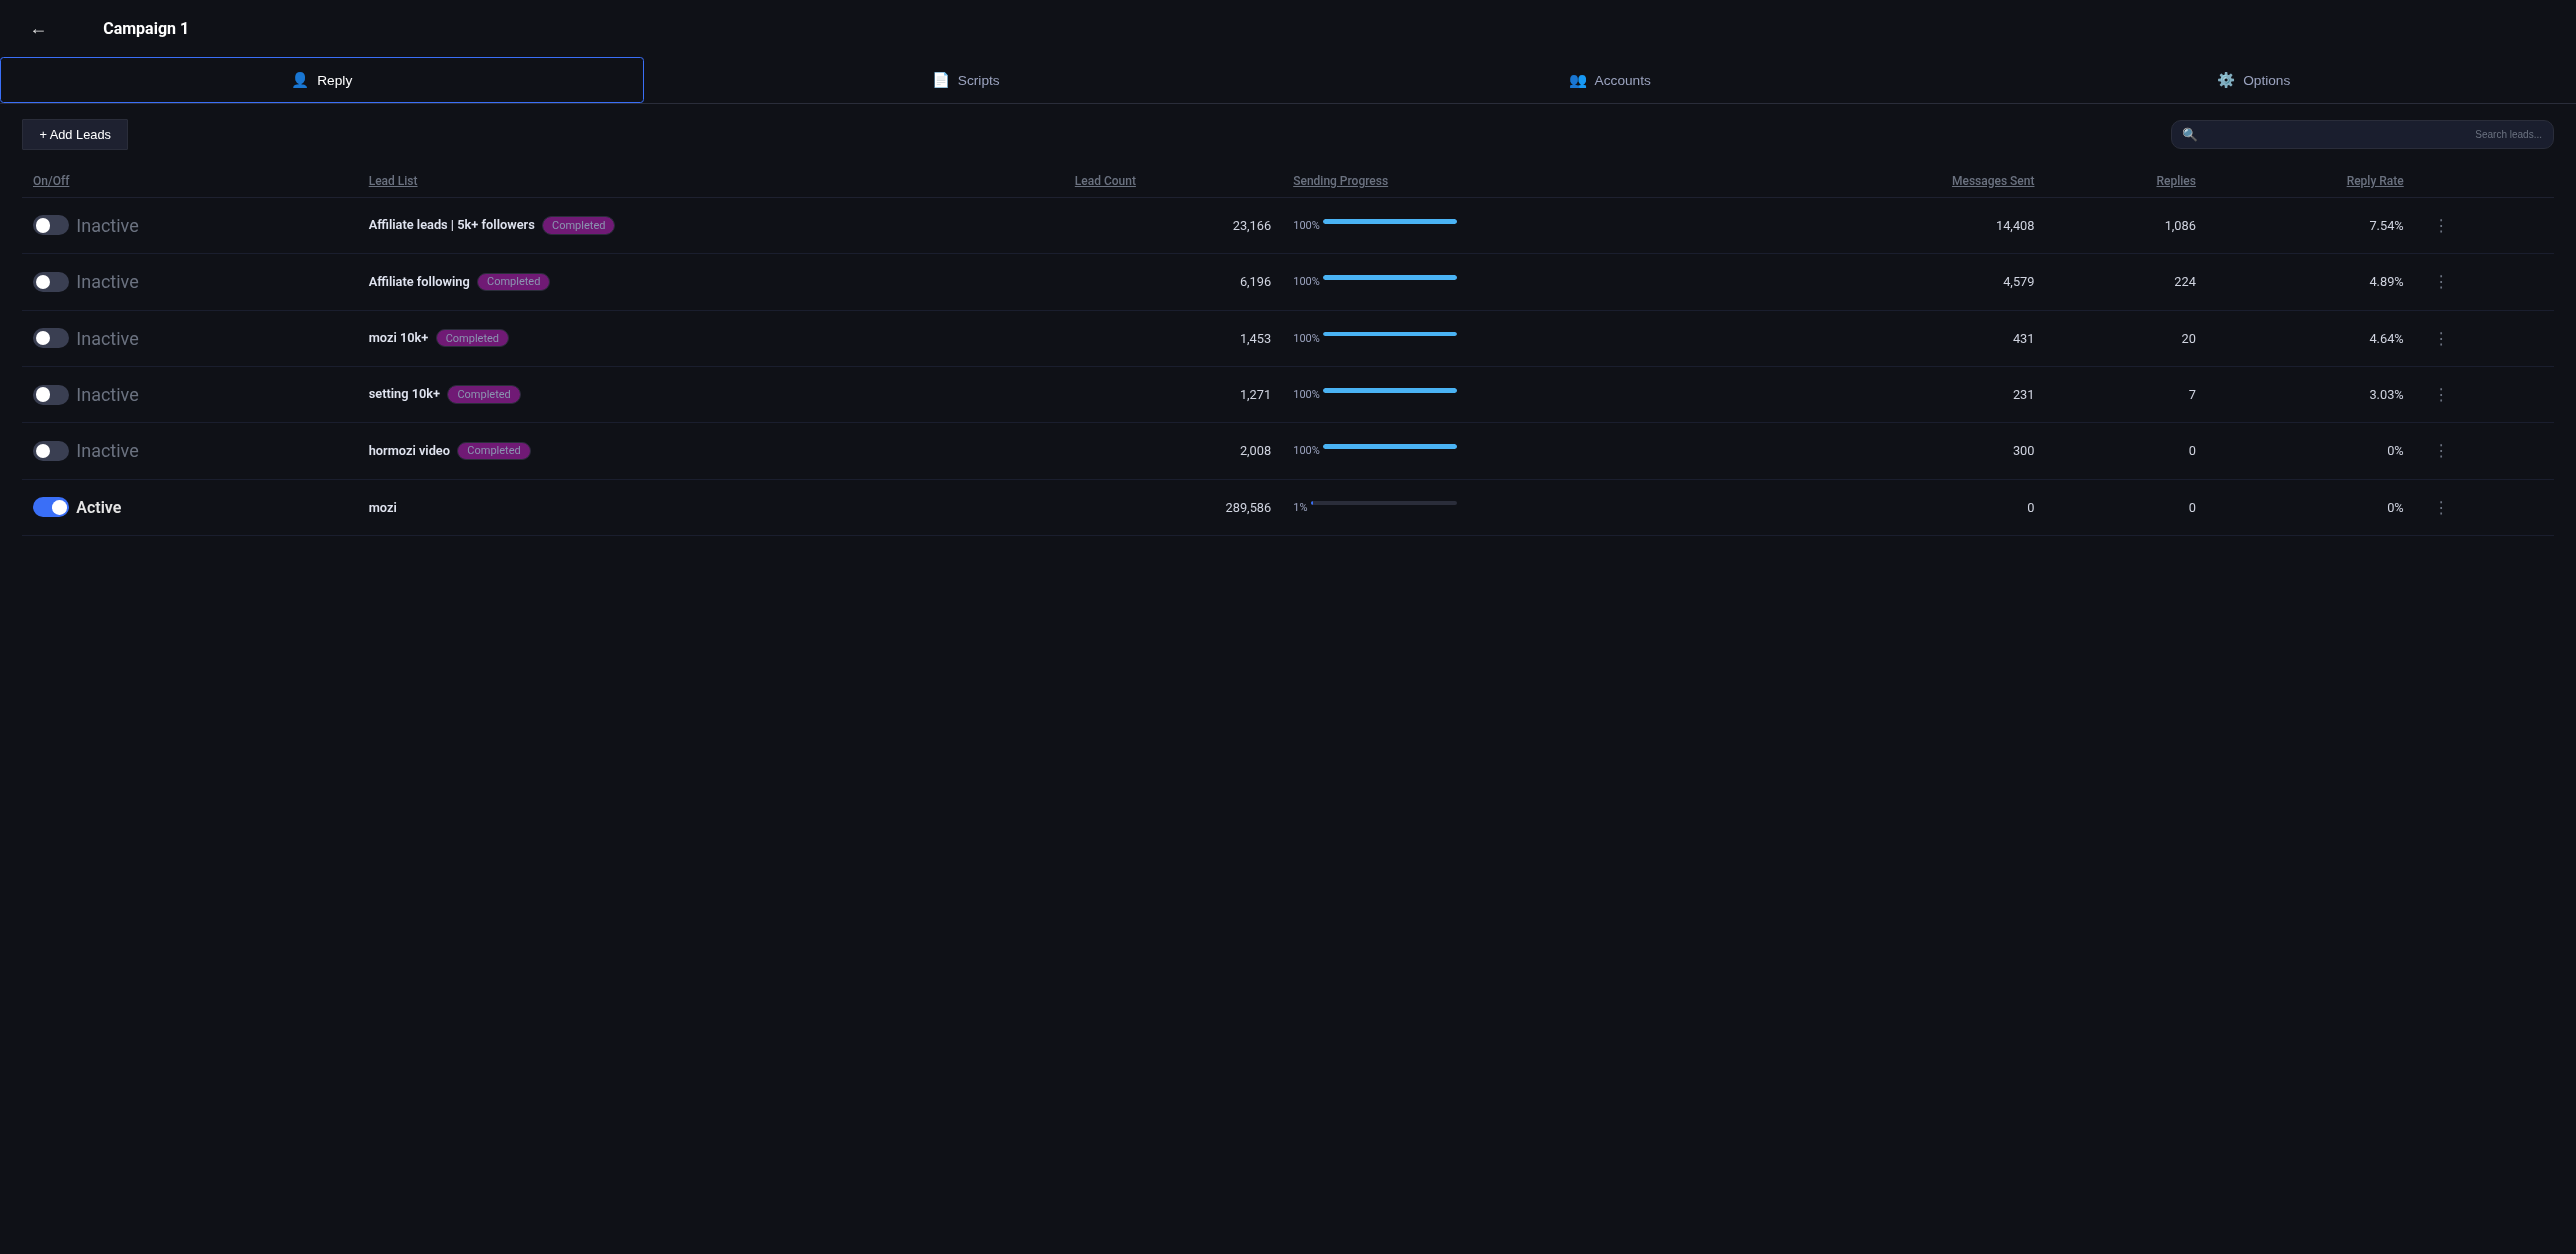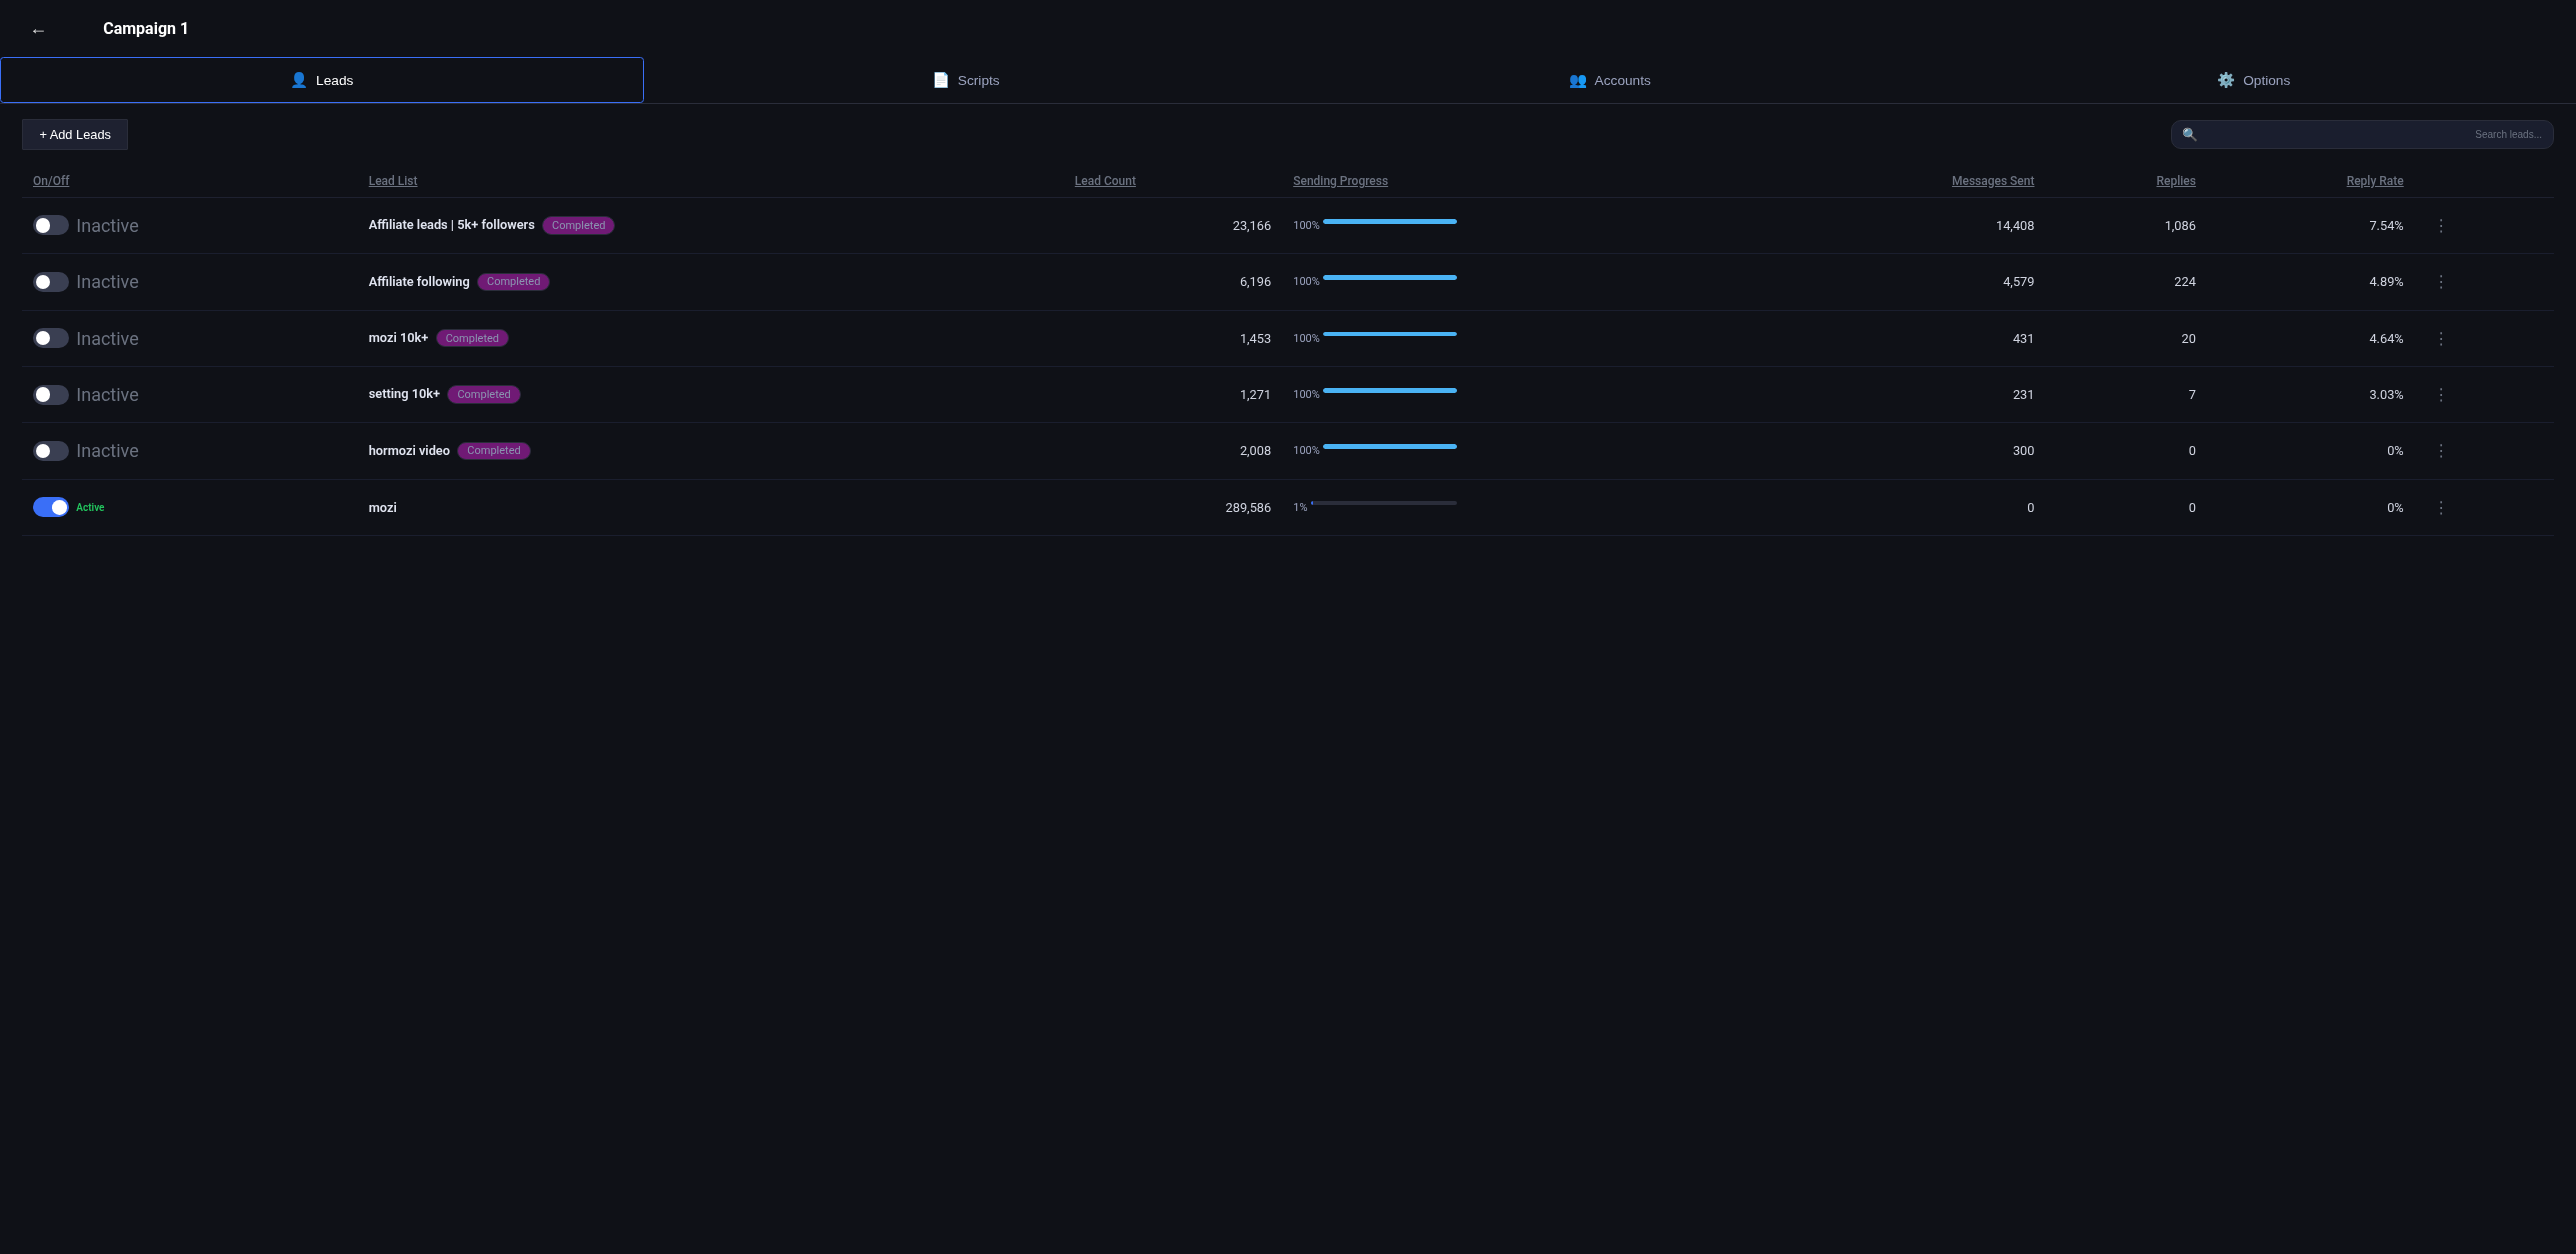--- a/index.html
+++ b/index.html
@@ -155,21 +155,21 @@
       top: 2.7px;
       width: 14.6px;
       height: 14.6px;
       border-radius: 50%;
       background: #ffffff;
     }
     .toggle.inactive .toggle-knob { left: 2.7px; }
     .toggle.active-toggle .toggle-knob { left: 19px; }
 
     .status-inactive { color: #6b7280; font-size: 18px; }
-    .status-active { color: #22c55e; font-size: 10px; font-weight: 600; text-align: right; }
+    .status-active { color: #e5e5e5; font-size: 16px; font-weight: 600; text-align: right; }
 
     .lead-name {
       font-weight: 600;
       color: #e0e4f0;
       font-size: 12.8px;
     }
 
     .badge {
       display: inline-block;
       padding: 1.8px 9px;
@@ -225,21 +225,21 @@
 <body>
 
 <div class="header">
   <button class="back-btn">←</button>
   <h1 class="page-title">Campaign 1</h1>
 </div>
 
 <div class="tabs">
   <button class="tab active">
     <span class="tab-icon">👤</span>
-    <span>Leads</span>
+    <span>Reply</span>
   </button>
   <button class="tab">
     <span class="tab-icon">📄</span>
     <span>Scripts</span>
   </button>
   <button class="tab">
     <span class="tab-icon">👥</span>
     <span>Accounts</span>
   </button>
   <button class="tab">

